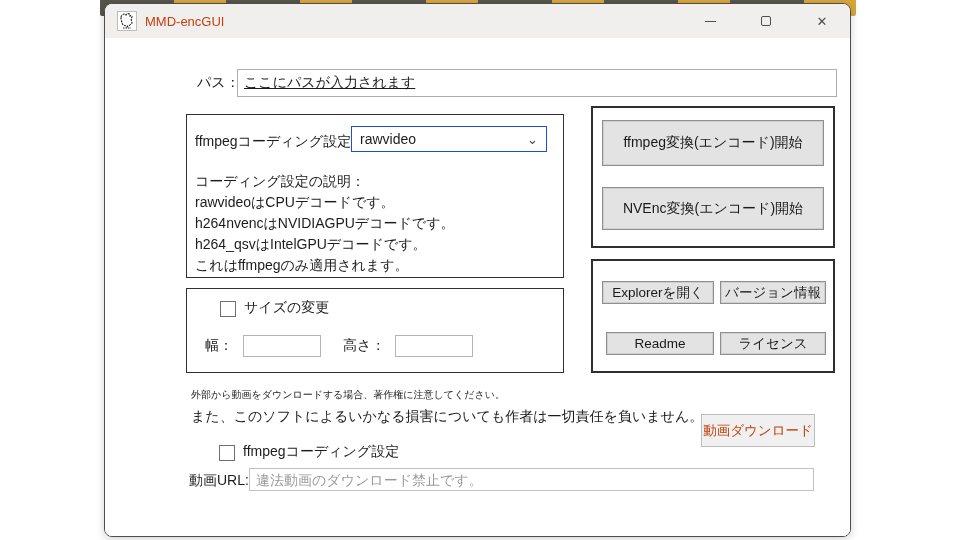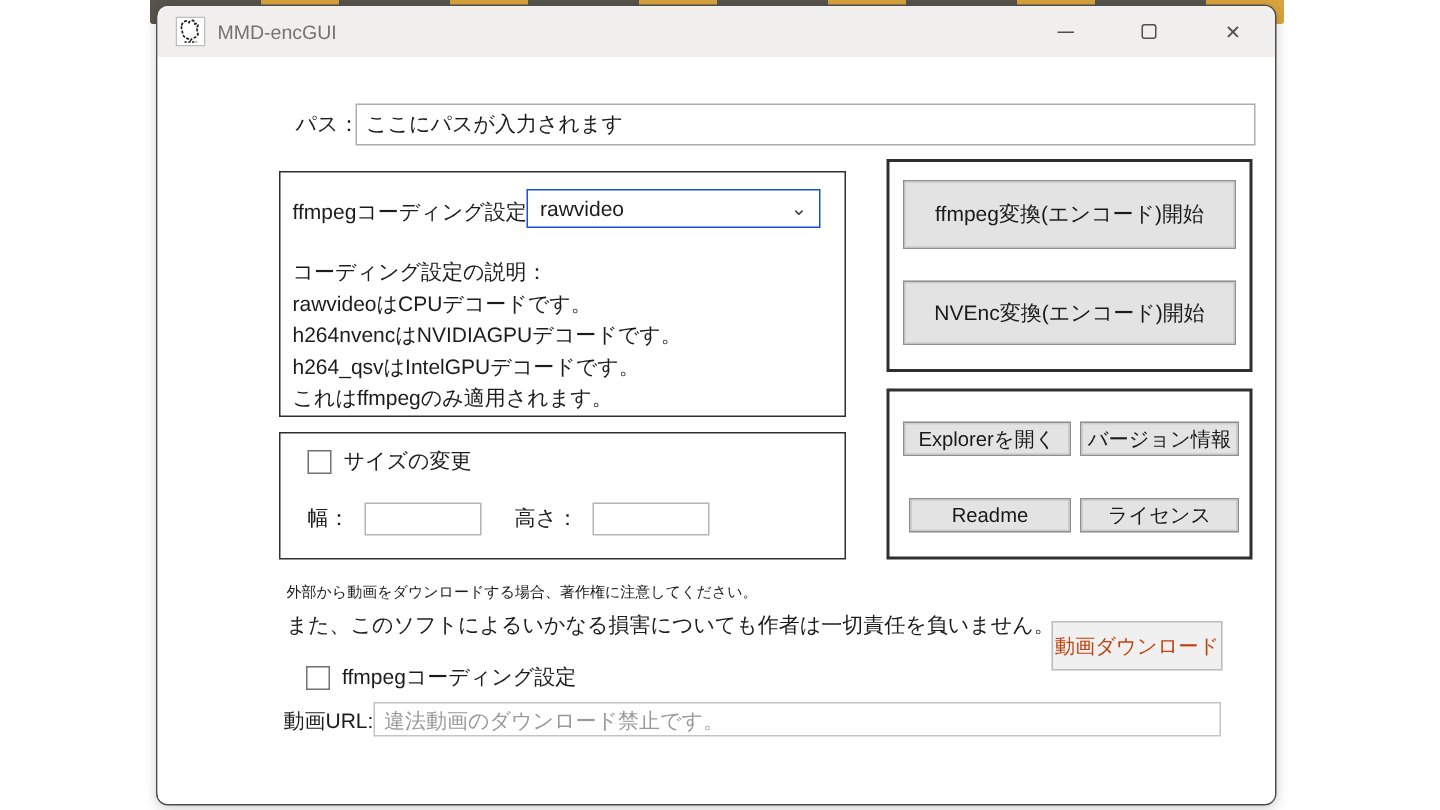--- a/index.html
+++ b/index.html
@@ -13,52 +13,52 @@
     border-radius: 0 0 2px 2px; }
 
   
   .window { position: absolute; left: 104px; top: 3px; width: 747px; height: 534px;
     background: #ffffff; border: 1px solid #4e4e4e; border-radius: 8px;
     overflow: hidden; box-shadow: 0 2px 8px rgba(0,0,0,.18); }
 
   .titlebar { position: absolute; left: 0; top: 0; width: 100%; height: 34px;
     background: #f1efee; display: flex; align-items: center; }
   .app-icon { width: 20px; height: 20px; margin-left: 12px; flex: 0 0 auto; }
-  .title-text { margin-left: 8px; font-size: 13px; color: #737373; }
+  .title-text { margin-left: 8px; font-size: 13px; color: #c2410c; }
   .win-controls { margin-left: auto; display: flex; height: 100%; }
   .win-btn { width: 56px; height: 100%; display: flex; align-items: center; justify-content: center;
     background: transparent; border: none; color: #4f4f4f; font-size: 13px; cursor: default; }
   .min-glyph { display: block; width: 11px; border-top: 1px solid #4f4f4f; }
   .max-glyph { display: block; width: 10px; height: 10px; border: 1px solid #4f4f4f; border-radius: 2px; }
 
   .client { position: absolute; left: 0; top: 34px; right: 0; bottom: 0; background: #fff; }
 
   label, .lbl { color: #1c1c1c; }
 
   
   .path-label { position: absolute; left: 92px; top: 36px; font-size: 14px; }
   .path-input { position: absolute; left: 132px; top: 31px; width: 600px; height: 28px;
     border: 1px solid #adadad; background: #fff; font-size: 14px; padding: 0 6px;
-    color: #1c1c1c; font-family: inherit; }
+    color: #1c1c1c; font-family: inherit; text-decoration: underline; }
 
   
   .groupbox { position: absolute; border: 1px solid #2f2f2f; background: #fff; }
   .gb-coding { left: 81px; top: 76px; width: 378px; height: 164px; }
   .gb-size { left: 81px; top: 250px; width: 378px; height: 85px; }
 
   .coding-label { position: absolute; left: 8px; top: 18px; font-size: 14px; }
   .combo { position: absolute; left: 164px; top: 11px; width: 196px; height: 26px;
     border: 1px solid #1d4ed8; background: #fff; display: flex; align-items: center;
     font-size: 14px; padding-left: 8px; color: #1c1c1c; }
   .combo .chev { margin-left: auto; margin-right: 8px; color: #444; font-size: 13px; }
 
   .coding-desc { position: absolute; left: 8px; top: 56px; font-size: 14px; line-height: 21px; color: #1c1c1c; }
 
   .checkbox { width: 16px; height: 16px; border: 1px solid #707070; background: #fff; flex: 0 0 auto; }
-  .chk-row { position: absolute; display: flex; align-items: center; gap: 8px; font-size: 14px; }
+  .chk-row { position: absolute; display: flex; align-items: flex-end; gap: 8px; font-size: 14px; margin-left: 15px; }
   .size-chk { left: 18px; top: 10px; }
 
   .size-row { position: absolute; left: 18px; top: 46px; display: flex; align-items: center; font-size: 14px; }
   .size-row .wlabel { margin-right: 10px; }
   .size-row .hlabel { margin: 0 10px 0 22px; }
   .small-input { width: 78px; height: 22px; border: 1px solid #b5b5b5; background: #fff;
     font-size: 13px; padding: 0 4px; font-family: inherit; }
 
   
   .gb-encode { left: 486px; top: 68px; width: 244px; height: 142px; border-width: 2px; }

